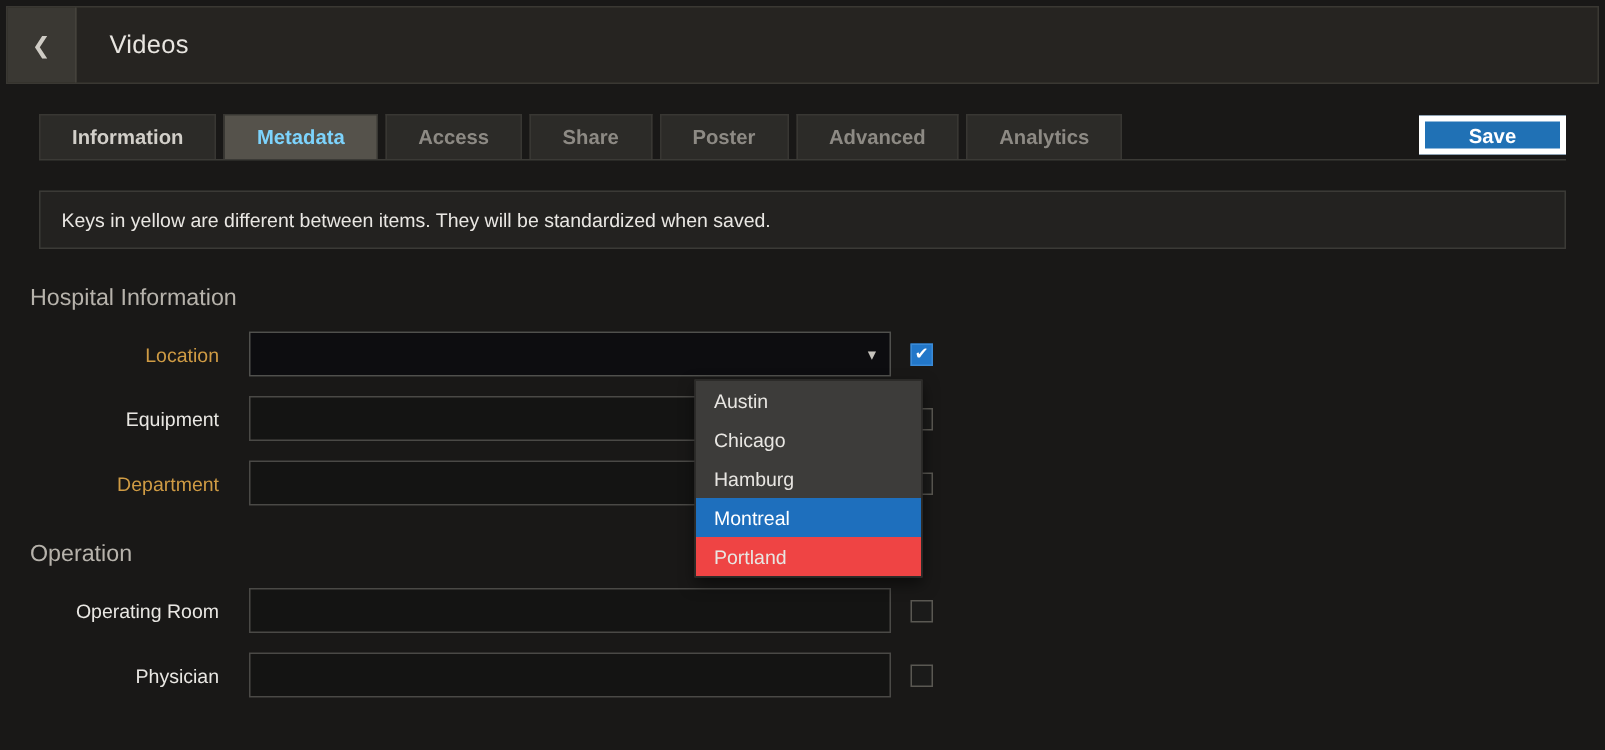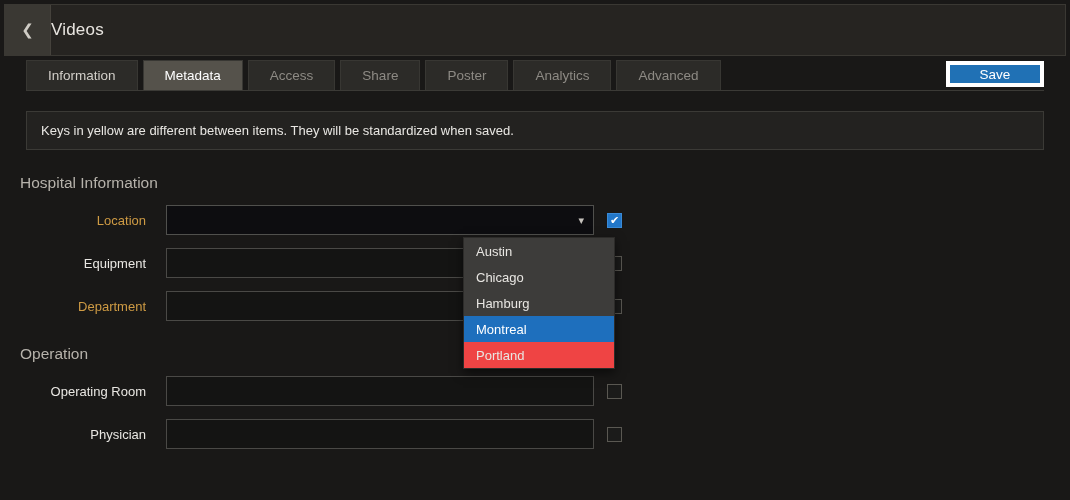--- a/index.html
+++ b/index.html
@@ -23,48 +23,50 @@
   .back-btn {
     width: 46px;
     background: #3a3833;
     border-right: 1px solid #45423c;
     display: flex; align-items: center; justify-content: center;
     cursor: pointer;
   }
   .back-btn .chev { color: #cfccc5; font-size: 15px; }
   .header-title {
     display: flex; align-items: center;
+    margin-left: 22px;
     font-size: 17px;
     color: #e8e5e0;
     letter-spacing: .2px;
   }
 
   
   .tabbar {
-    margin: 4px 26px 0 26px;
+    margin: 20px 26px 0 26px;
     display: flex;
     align-items: flex-end;
     gap: 5px;
     border-bottom: 1px solid #3b3a36;
     position: relative;
+    font-weight: bold;
   }
   .tab {
     background: #2c2b28;
     color: #8d8a84;
     font-size: 13.5px;
     padding: 7px 21px 7px 21px;
     border: 1px solid #383733;
     border-bottom: none;
     cursor: pointer;
     white-space: nowrap;
   }
   .tab.bright { color: #d2cfc9; }
   .tab.active {
     background: #55524b;
-    color: #ffffff;
+    color: #7dd3fc;
   }
   .save-btn {
     margin-left: auto;
     margin-bottom: 3px;
     width: 98px;
     height: 26px;
     background: #2071b5;
     border: 4px solid #ffffff;
     color: #fff;
     font-size: 13.5px;
@@ -185,22 +187,22 @@
   </div>
   <div class="header-title">Videos</div>
 </div>
 
 <div class="tabbar">
   <div class="tab bright">Information</div>
   <div class="tab active">Metadata</div>
   <div class="tab">Access</div>
   <div class="tab">Share</div>
   <div class="tab">Poster</div>
+  <div class="tab">Advanced</div>
   <div class="tab">Analytics</div>
-  <div class="tab">Advanced</div>
   <div class="save-btn">Save</div>
 </div>
 
 <div class="notice">Keys in yellow are different between items. They will be standardized when saved.</div>
 
 <div class="section-title">Hospital Information</div>
 
 <div class="form-row first">
   <div class="field-label different">Location</div>
   <div class="combobox">

